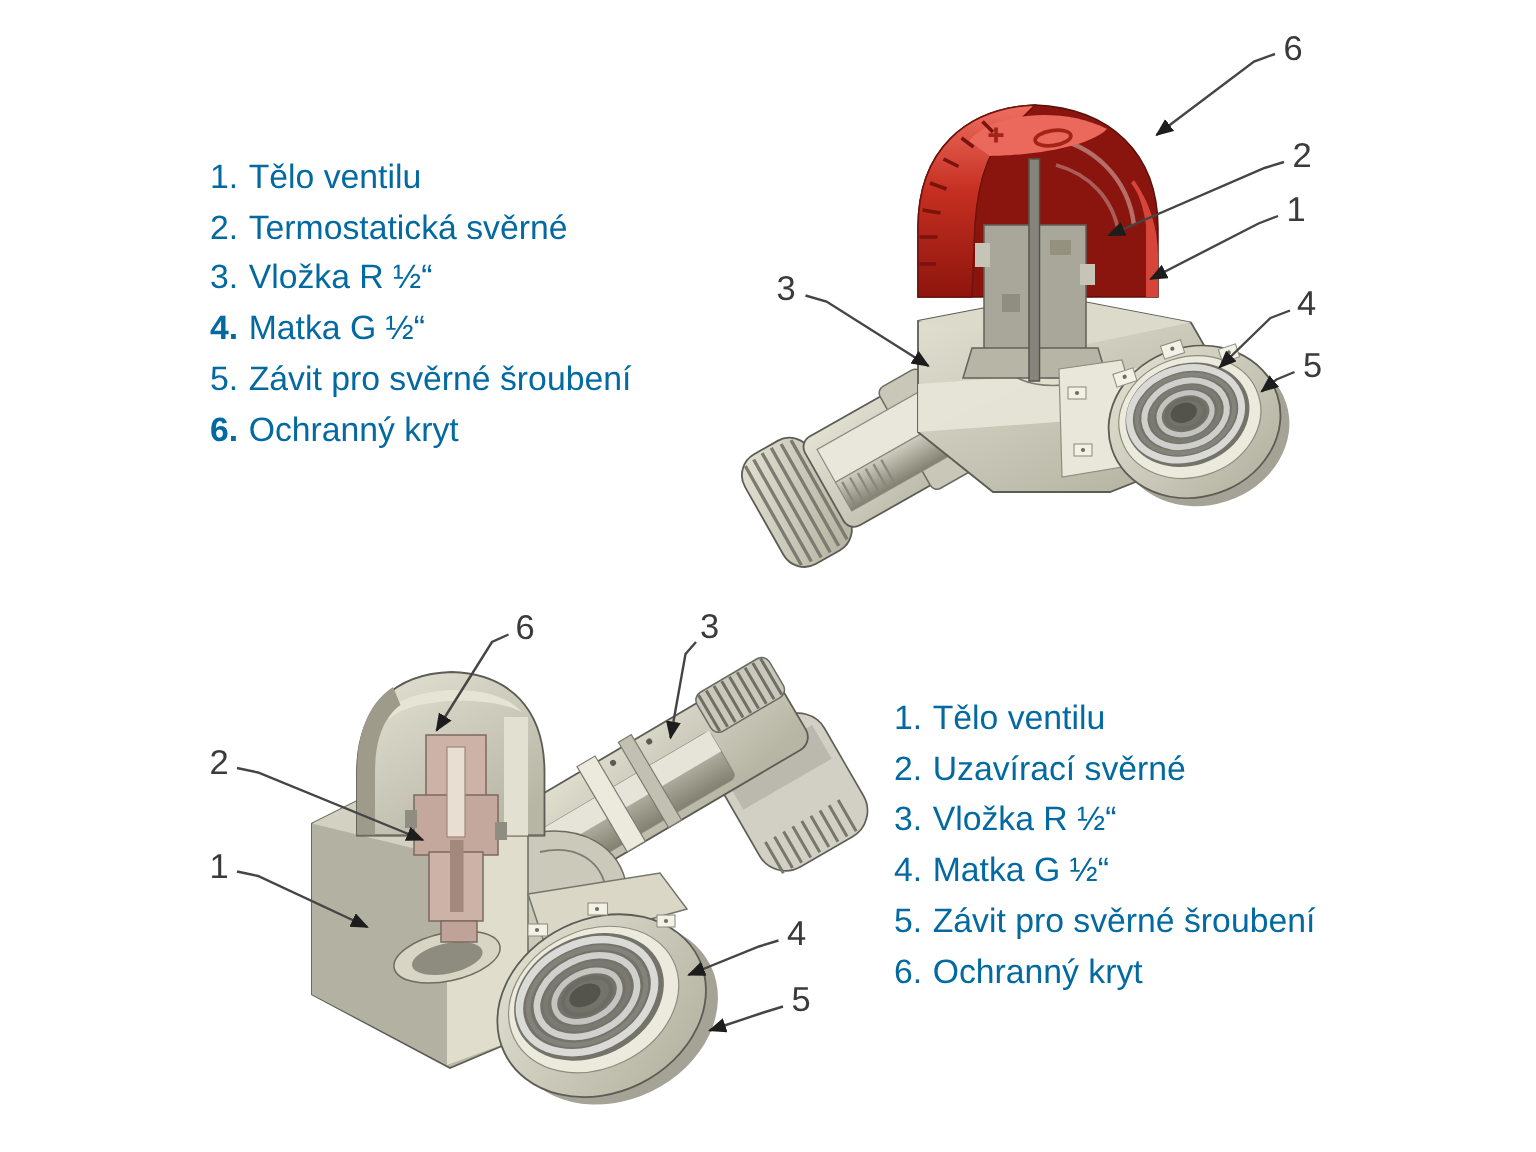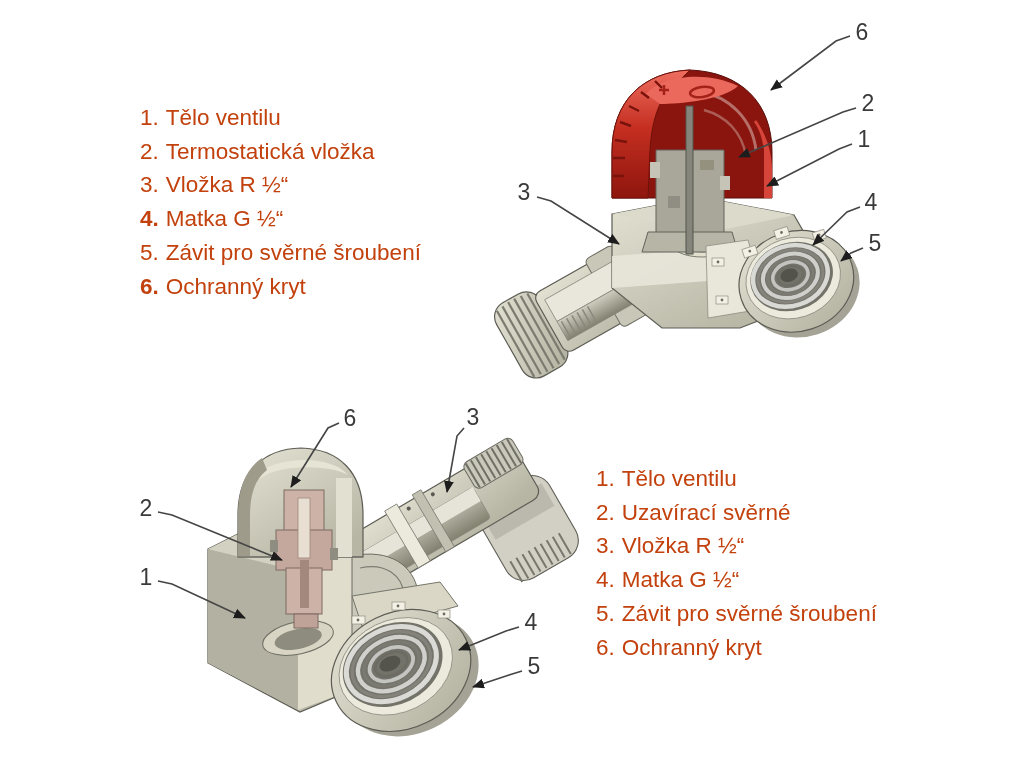--- a/index.html
+++ b/index.html
@@ -1,33 +1,33 @@
 <!DOCTYPE html>
 <html><head>
 <meta charset="utf-8">
 <style>
   html,body{margin:0;padding:0}
   body{width:1024px;height:768px;position:relative;background:#ffffff;
        font-family:"Liberation Sans",sans-serif;overflow:hidden}
-  .plist{position:absolute;color:#c2410c;font-size:22.5px;line-height:33.7px;white-space:nowrap}
+  .plist{position:absolute;color:#0369a1;font-size:22.5px;line-height:33.7px;white-space:nowrap}
   #list-top{left:140px;top:101px}
   #list-bottom{left:596px;top:462px}
   .li .num{margin-right:7px}
   .bn{font-weight:bold}
   #art{position:absolute;left:0;top:0}
   text.co{font-size:23px;fill:#3a3a3a;text-anchor:middle}
   .ldr{fill:none;stroke:#454545;stroke-width:1.6}
   .sil{stroke:#5c5c54;stroke-width:1.2}
 </style>
 </head>
 <body>
 
 <div class="plist" id="list-top">
   <div class="li"><span class="num">1.</span><span>Tělo ventilu</span></div>
-  <div class="li"><span class="num">2.</span><span>Termostatická vložka</span></div>
+  <div class="li"><span class="num">2.</span><span>Termostatická svěrné</span></div>
   <div class="li"><span class="num">3.</span><span>Vložka R ½“</span></div>
   <div class="li"><span class="num bn">4.</span><span>Matka G ½“</span></div>
   <div class="li"><span class="num">5.</span><span>Závit pro svěrné šroubení</span></div>
   <div class="li"><span class="num bn">6.</span><span>Ochranný kryt</span></div>
 </div>
 
 <div class="plist" id="list-bottom">
   <div class="li"><span class="num">1.</span><span>Tělo ventilu</span></div>
   <div class="li"><span class="num">2.</span><span>Uzavírací svěrné</span></div>
   <div class="li"><span class="num">3.</span><span>Vložka R ½“</span></div>

